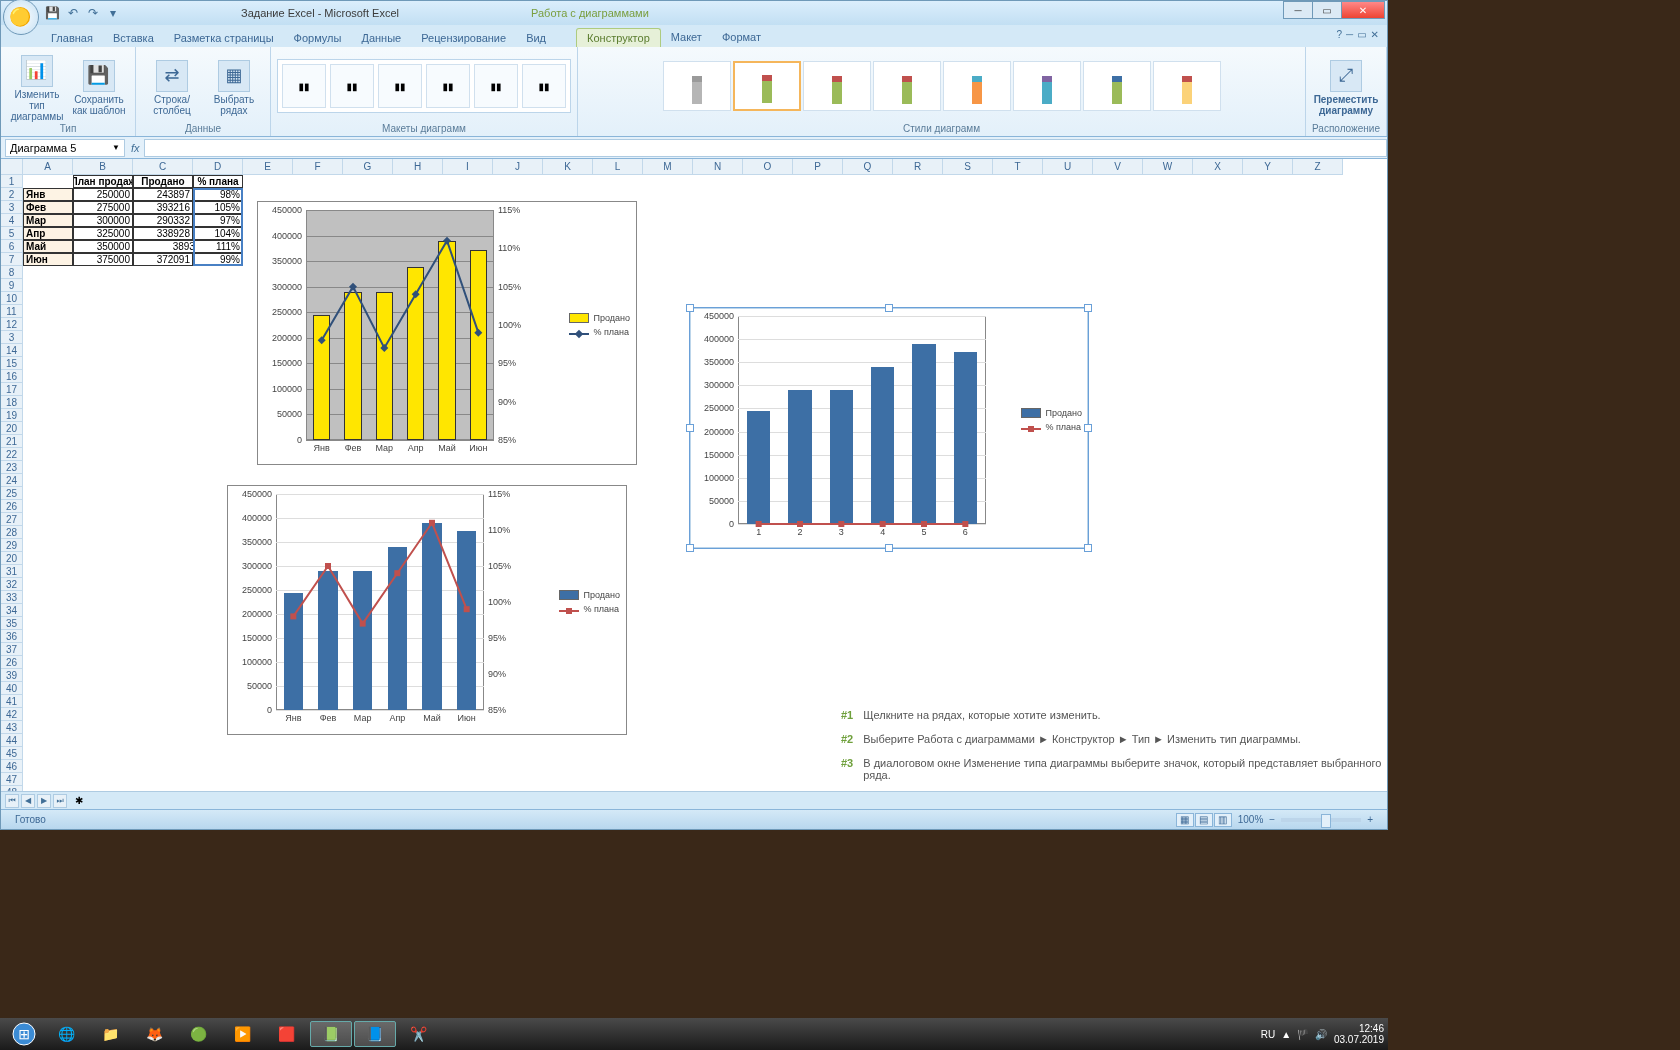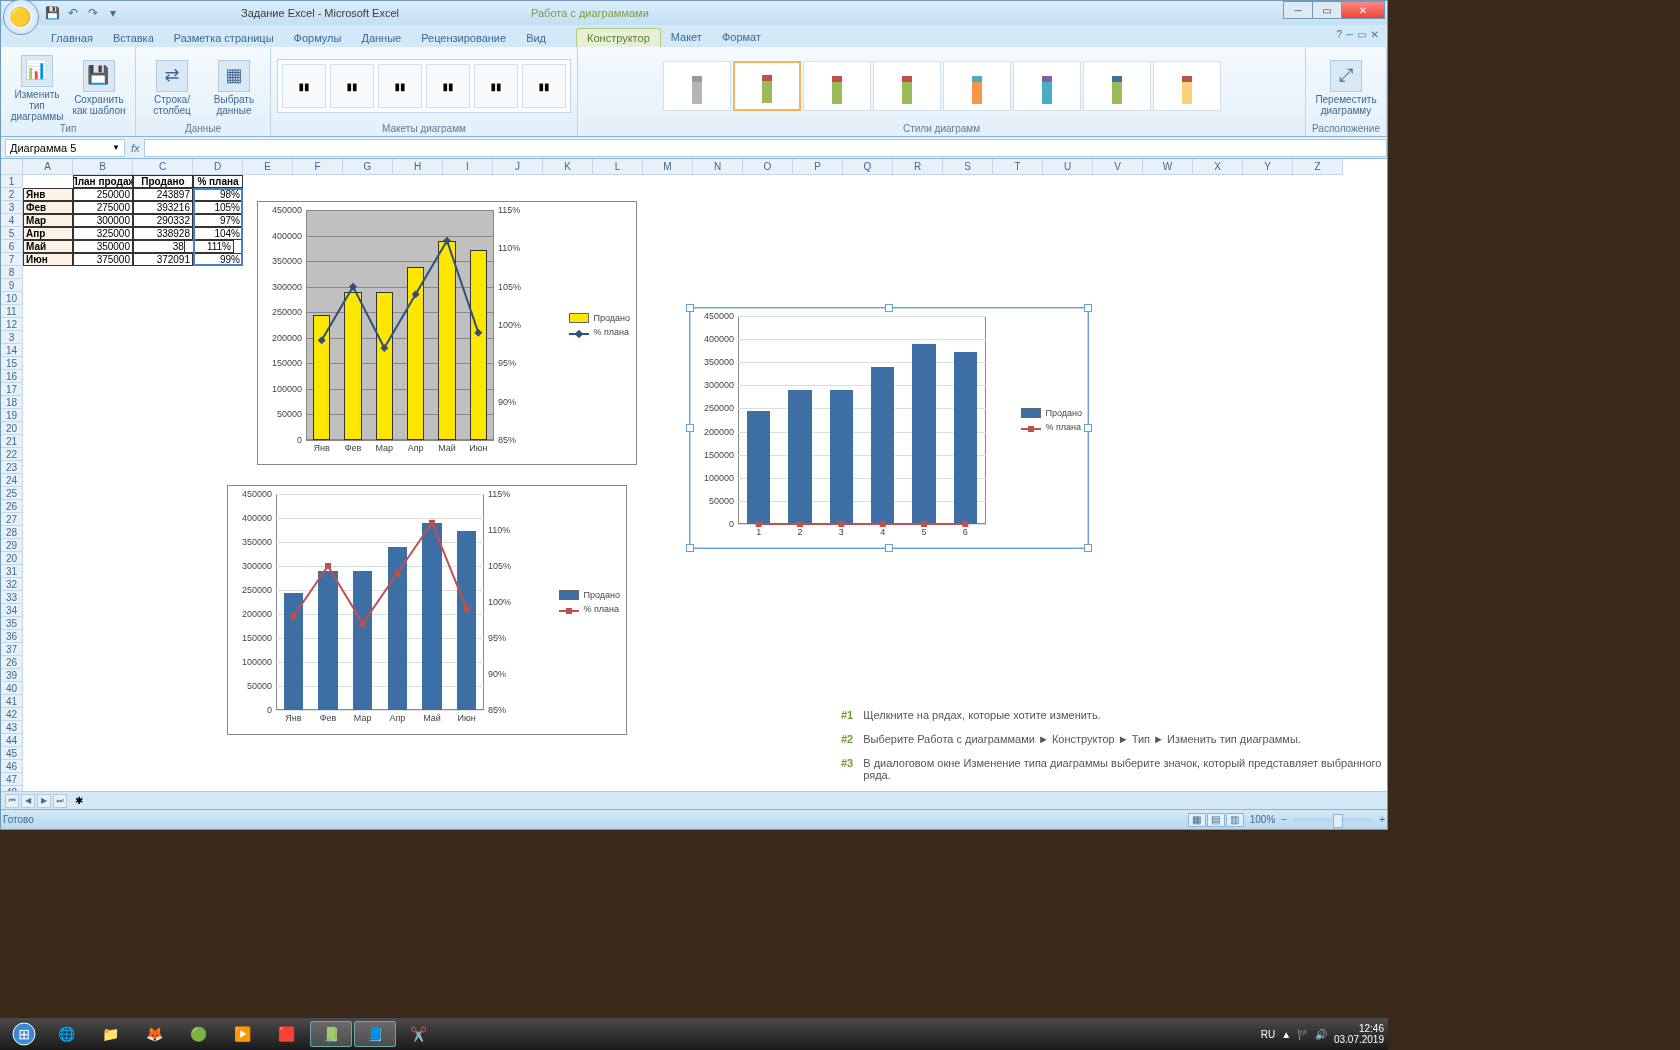--- a/index.html
+++ b/index.html
@@ -59,21 +59,21 @@
 .legend-row { display: flex; align-items: center; gap: 4px; margin-bottom: 4px; }
 .legend-mark { width: 20px; height: 10px; }
 .tips { position: absolute; font-size: 11px; color: #555; left: 840px; }
 .tips .num { color: #6fa03c; font-weight: bold; margin-right: 10px; }
 .tips p { margin-bottom: 12px; display: flex; }
 .sheet-tabs { height: 18px; background: #d4e9f7; display: flex; align-items: center; font-size: 10px; padding-left: 4px; border-top: 1px solid #aecbe2; }
 .navbtns { display:flex; gap:2px; margin-right:4px;}
 .navbtns span { width:14px; height:14px; border:1px solid #aecbe2; background:#e8f1f8; display:flex; align-items:center; justify-content:center; font-size:8px; color:#416f97;}
 .stab { padding: 2px 8px; background: #e8f1f8; border: 1px solid #aecbe2; border-bottom: none; margin-right: -1px; color: #3d6895; border-radius: 0 0 3px 3px;}
 .stab.active { background: #fff; font-weight: bold; }
-.status-bar { height: 20px; background: linear-gradient(#d4e9f7,#b8d7ee); display: flex; align-items: center; justify-content: space-between; font-size: 10px; color: #3d6895; padding: 0 2px; border-top:1px solid #8ab5d9;gap:44px;}
+.status-bar { height: 20px; background: linear-gradient(#d4e9f7,#b8d7ee); display: flex; align-items: center; justify-content: space-between; font-size: 10px; color: #3d6895; padding: 0 14px; border-top:1px solid #8ab5d9;gap:44px;}
 .zoom-area { display:flex; align-items:center; gap:6px;}
 .viewbtns { display:flex; gap:1px;}
 .viewbtns span{width:18px; height:14px; border:1px solid #8ab5d9; background:#e3f0fa; display:flex; align-items:center; justify-content:center;}
 .slider { width:80px; height:4px; background:#bcd5ea; position:relative;}
 .slider::after{content:''; position:absolute; left:40px; top:-4px; width:8px; height:12px; background:#e3f0fa; border:1px solid #8ab5d9;}
 .taskbar { position: absolute; bottom: 0; left: 0; width: 1388px; height: 32px; background: linear-gradient(#4a4a4a, #1a1a1a); display: flex; align-items: center; padding: 0 4px; }
 .start-btn { width: 40px; height: 28px; border-radius: 3px; display:flex; align-items:center; justify-content:center;}
 .tbico { width: 42px; height: 26px; margin-left: 2px; border-radius: 2px; display:flex; align-items:center; justify-content:center; font-size:14px;}
 .tray { margin-left: auto; display: flex; align-items: center; gap: 6px; color: #fff; font-size: 10px; }
 svg line, svg polyline { vector-effect: non-scaling-stroke; }
@@ -140,21 +140,21 @@
     </div>
     <div class="rgroup">
       <div class="rgroup-body">
         <div class="bigbtn">
             <div class="ico">⇄</div>
             <span>Строка/столбец</span>
           </div>
         <div class="bigbtn">
             <div class="ico">▦</div>
             <span style="white-space:pre-line;">Выбрать
-данные</span>
+рядах</span>
           </div>
       </div>
       <div class="rgroup-label">Данные</div>
     </div>
     <div class="rgroup">
       <div class="rgroup-body">
         <div class="gallery">
           <div class="gitem">▮▮</div>
           <div class="gitem">▮▮</div>
           <div class="gitem">▮▮</div>
@@ -209,21 +209,21 @@
               <div class="bar" style="height: 22px; background: rgb(251, 210, 121);"></div>
             </div>
           </div>
       </div>
       <div class="rgroup-label">Стили диаграмм</div>
     </div>
     <div class="rgroup">
       <div class="rgroup-body">
         <div class="bigbtn">
             <div class="ico">⤢</div>
-            <span style="white-space:pre-line;">Переместить
+            <span style="white-space:pre-line;font-weight:bold;">Переместить
 диаграмму</span>
           </div>
       </div>
       <div class="rgroup-label">Расположение</div>
     </div>
   </div>
 
   <div class="formula-bar">
     <div class="name-box">
         <span>Диаграмма 5</span>
@@ -331,21 +331,21 @@
         <div class="cell val" style="left: 50px; top: 39px; width: 60px;">300000</div>
         <div class="cell val" style="left: 110px; top: 39px; width: 60px;">290332</div>
         <div class="cell val" style="left: 170px; top: 39px; width: 50px;">97%</div>
         <div class="cell mon" style="left: 0px; top: 52px; width: 50px; justify-content: flex-start;">Апр</div>
         <div class="cell val" style="left: 50px; top: 52px; width: 60px;">325000</div>
         <div class="cell val" style="left: 110px; top: 52px; width: 60px;">338928</div>
         <div class="cell val" style="left: 170px; top: 52px; width: 50px;">104%</div>
         <div class="cell mon" style="left: 0px; top: 65px; width: 50px; justify-content: flex-start;">Май</div>
         <div class="cell val" style="left: 50px; top: 65px; width: 60px;">350000</div>
         <div class="cell val" style="left: 110px; top: 65px; width: 76px;">389345</div>
-        <div class="cell val" style="left: 161px; top: 65px; width: 50px;">111%</div>
+        <div class="cell val" style="left: 170px; top: 65px; width: 50px;">111%</div>
         <div class="cell mon" style="left: 0px; top: 78px; width: 50px; justify-content: flex-start;">Июн</div>
         <div class="cell val" style="left: 50px; top: 78px; width: 60px;">375000</div>
         <div class="cell val" style="left: 110px; top: 78px; width: 60px;">372091</div>
         <div class="cell val" style="left: 170px; top: 78px; width: 50px;">99%</div>
         <div class="sel-box" style="left: 170px; top: 13px; width: 50px; height: 78px;"></div>
       </div>
 
     <div id="chart1" class="chart-box" style="left:256px; top:42px; width:380px; height:264px;">
         <div class="plot" style="left: 48px; top: 8px; width: 188px; height: 230px; background: rgb(192, 192, 192); border: 1px solid rgb(136, 136, 136);"></div>
         <div class="axis-label" style="left: 2px; top: 233px; width: 42px;">0</div>

